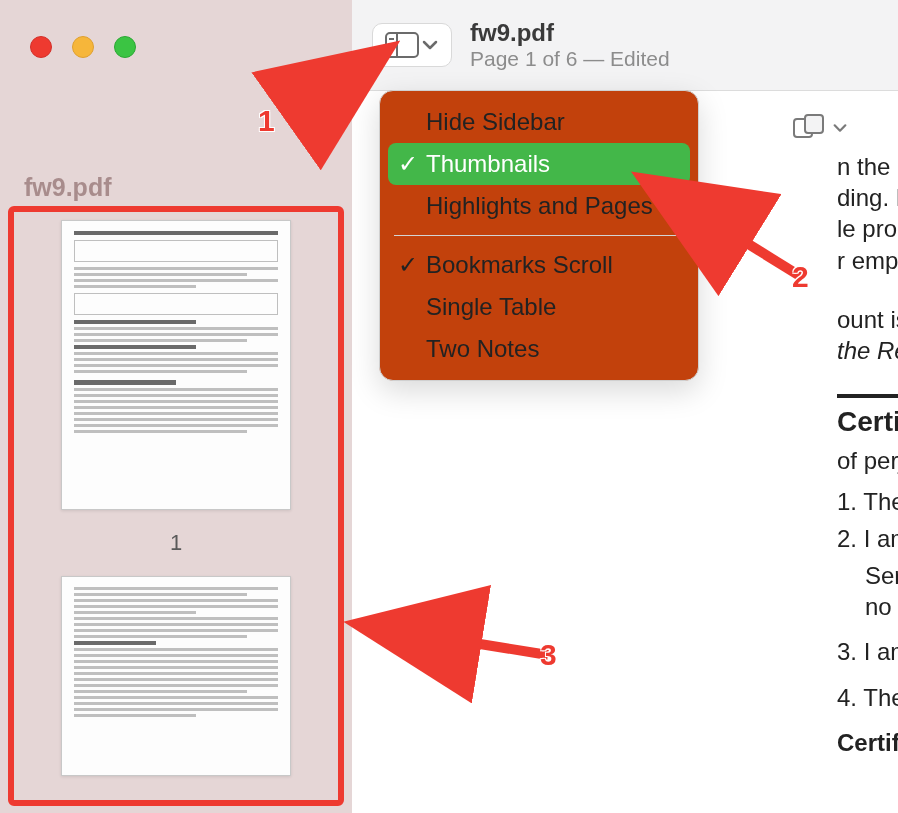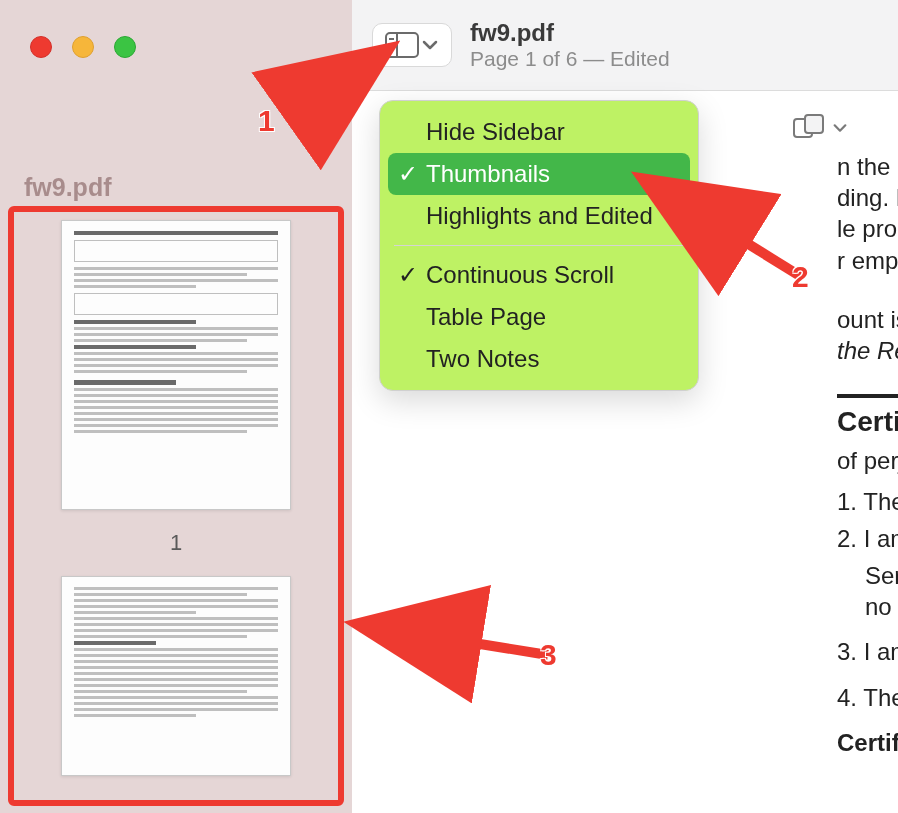--- a/index.html
+++ b/index.html
@@ -135,24 +135,24 @@
       margin-top: 8px;
       margin-bottom: 4px;
     }
     .doc-text ol { list-style: none; padding-left: 0; }
     .doc-text ol li { margin-bottom: 6px; text-indent: -28px; padding-left: 28px; }
     .doc-text ol li::before { content: attr(data-num) ". "; }
     .doc-text .bold { font-weight: 700; }
     
     .menu {
       position: absolute;
-      top: 100px;
+      top: 90px;
       left: 379px;
       width: 320px;
-      background: #bef264;
+      background: #c2410c;
       border-radius: 14px;
       border: 1px solid #d0d0d0;
       box-shadow: 0 10px 30px rgba(0,0,0,0.15);
       padding: 10px 0;
     }
     .menu-item {
       display: flex;
       align-items: center;
       padding: 7px 20px 7px 18px;
       font-size: 24px;
@@ -318,30 +318,30 @@
   <div class="menu-item">
     <span class="check"></span>
     <span>Hide Sidebar</span>
   </div>
   <div class="menu-item selected">
     <span class="check">✓</span>
     <span>Thumbnails</span>
   </div>
   <div class="menu-item">
     <span class="check"></span>
-    <span>Highlights and Edited</span>
+    <span>Highlights and Pages</span>
   </div>
   <div class="menu-sep"></div>
   <div class="menu-item">
     <span class="check">✓</span>
-    <span>Continuous Scroll</span>
+    <span>Bookmarks Scroll</span>
   </div>
   <div class="menu-item">
     <span class="check"></span>
-    <span>Table Page</span>
+    <span>Single Table</span>
   </div>
   <div class="menu-item">
     <span class="check"></span>
     <span>Two Notes</span>
   </div>
 </div>
 
 <svg class="arrow-layer" width="898" height="813">
   <defs>
     <marker id="ah" markerWidth="14" markerHeight="12" refX="12" refY="6" orient="auto">

